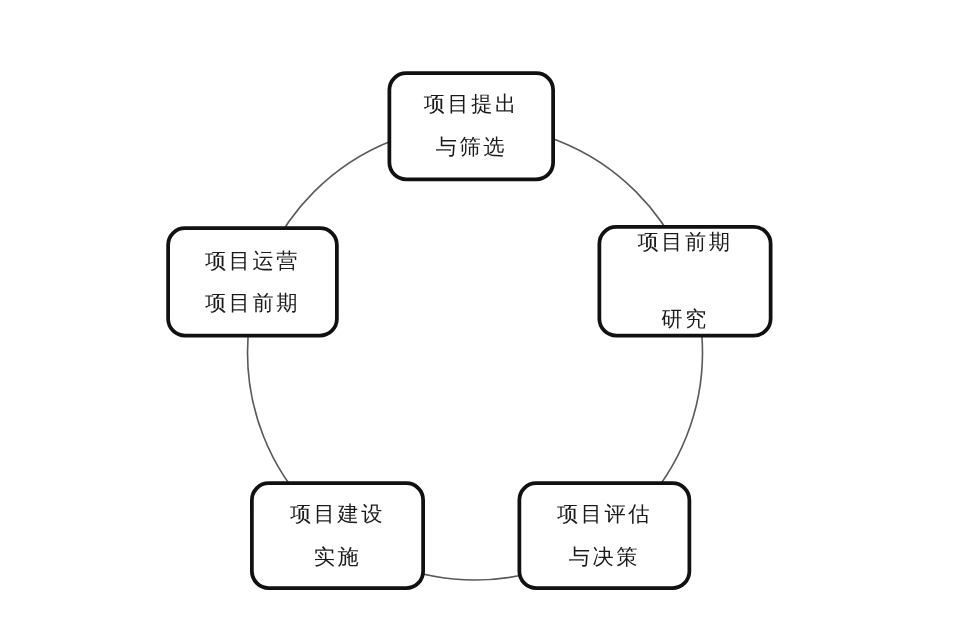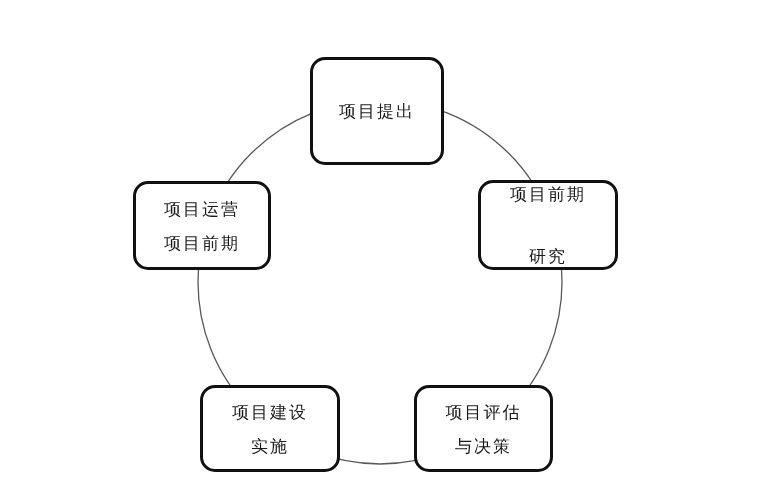--- a/index.html
+++ b/index.html
@@ -37,37 +37,38 @@
     flex-direction: column;
     align-items: center;
     justify-content: center;
     text-align: center;
     color: var(--text, #1a1a1a);
     font-size: 17px;
     line-height: 34px;
     letter-spacing: 2px;
   }
   .node span { display: block; white-space: nowrap; }
-  .node-top           { left: 310px; top: 57px;  width: 134px; height: 108px; }
+  .node-top           { left: 310px; top: 57px;  width: 134px; height: 88px; }
   .node-right         { left: 478px; top: 180px; width: 140px; height: 90px; gap: 28px; }
   .node-bottom-right  { left: 414px; top: 385px; width: 139px; height: 87px; }
   .node-bottom-left   { left: 200px; top: 385px; width: 140px; height: 87px; }
   .node-left          { left: 133px; top: 181px; width: 138px; height: 89px; }
 </style>
 </head>
 <body>
 
 <div class="canvas">
 
   <svg class="circle-layer" viewBox="0 0 764 498" xmlns="http://www.w3.org/2000/svg" aria-hidden="true">
     <circle cx="380" cy="282" r="182"></circle>
   </svg>
 
   <div class="node node-top">
     <span>项目提出</span>
+    <span>与筛选</span>
   </div>
 
   <div class="node node-right">
     <span>项目前期</span>
     <span>研究</span>
   </div>
 
   <div class="node node-bottom-left">
     <span>项目建设</span>
     <span>实施</span>

